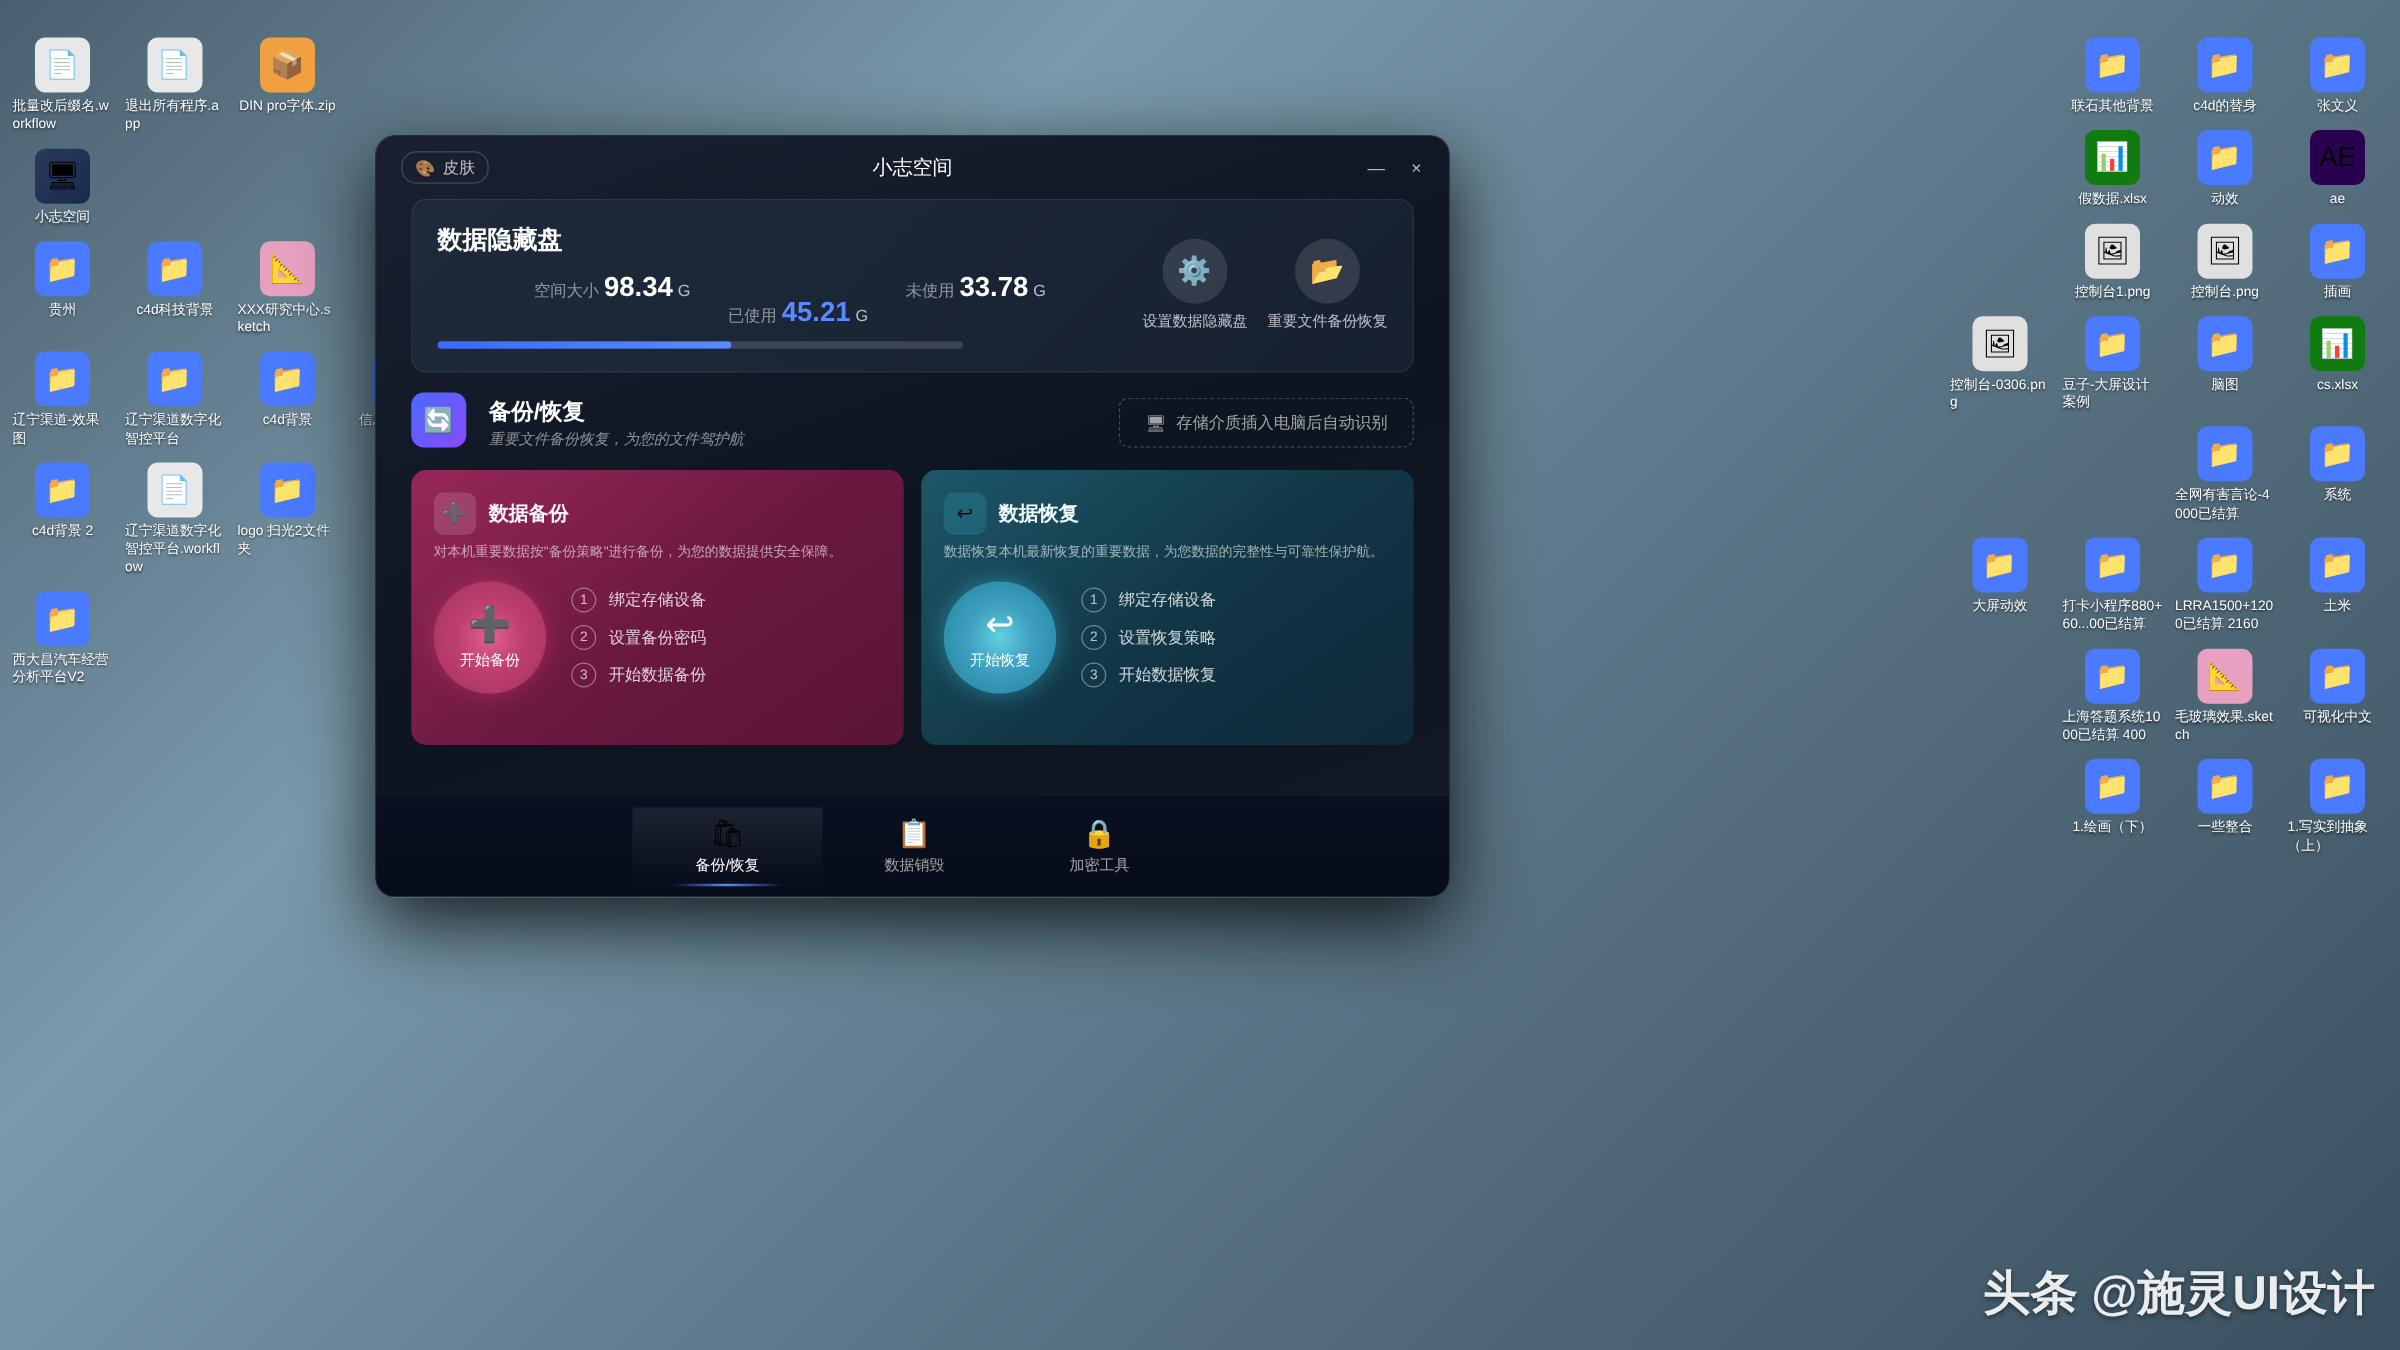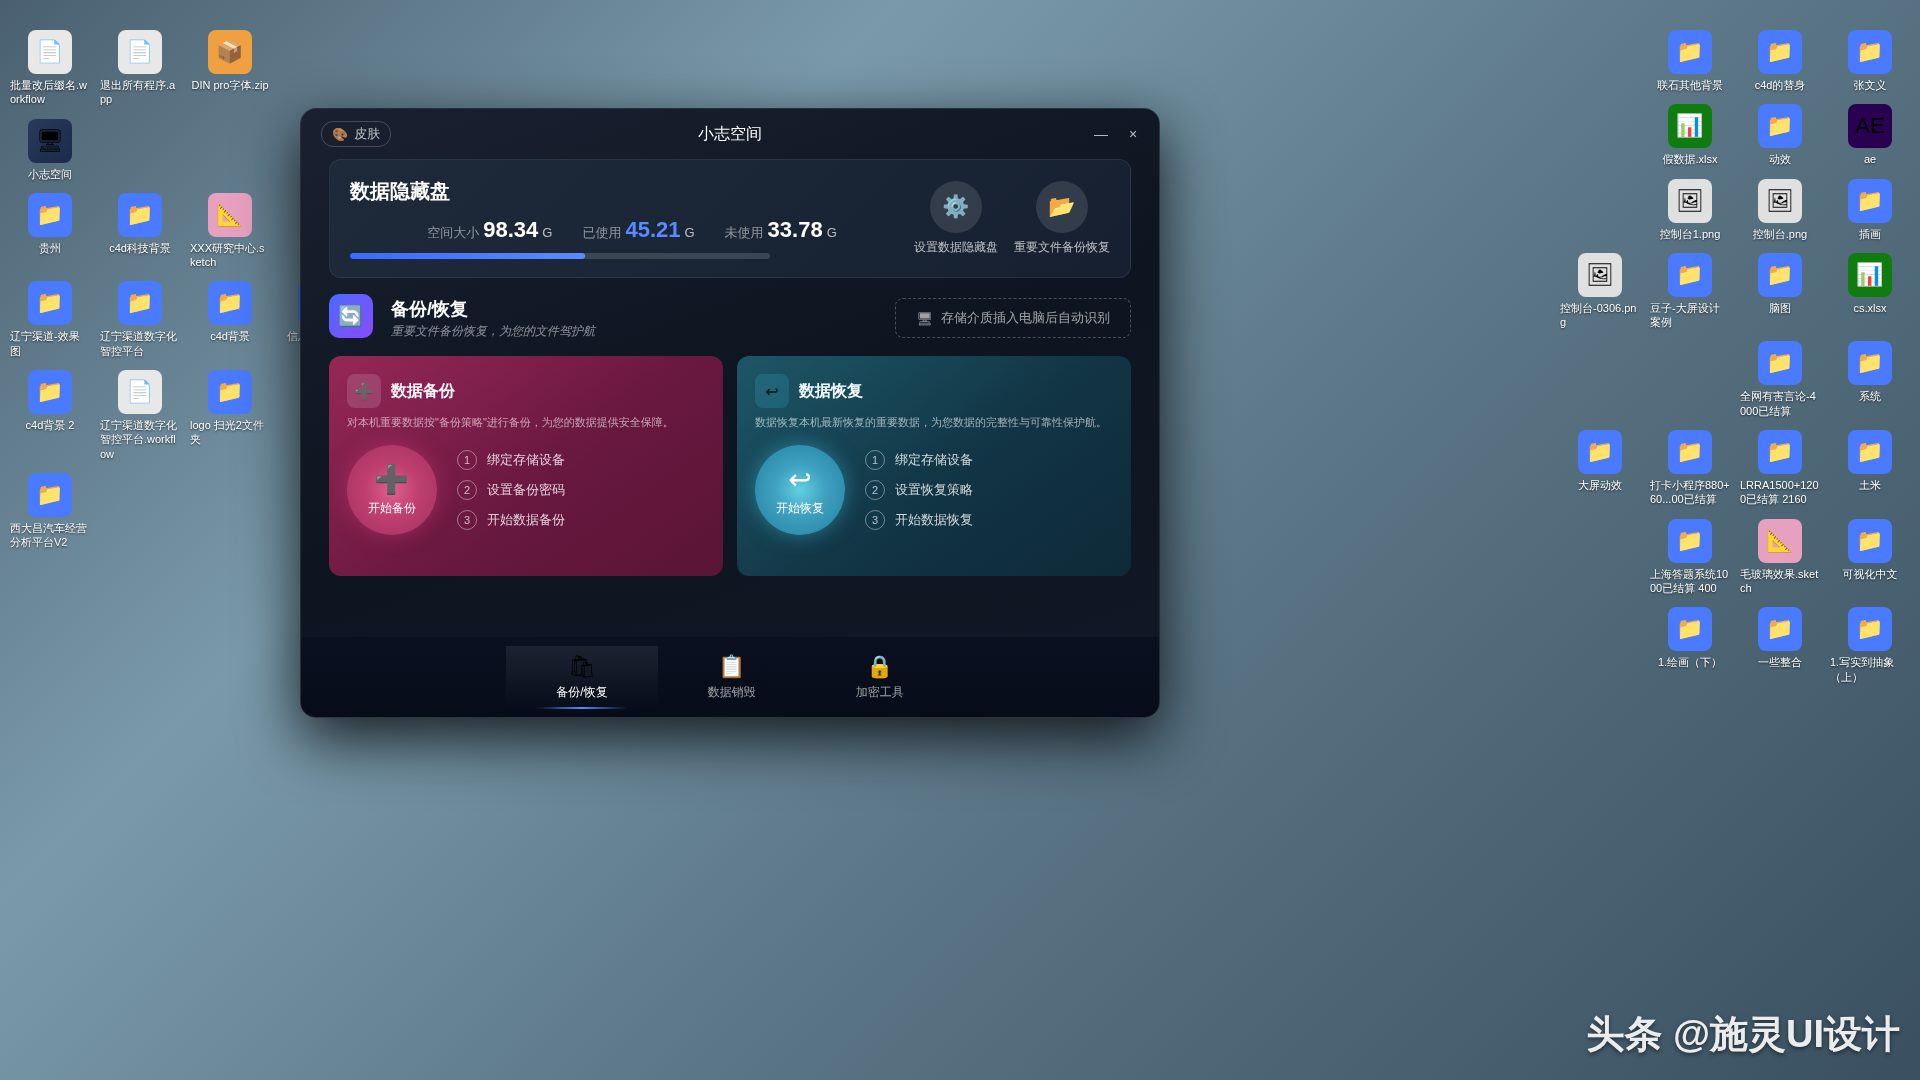--- a/index.html
+++ b/index.html
@@ -685,21 +685,21 @@
       <div class="disk-info">
         <div class="disk-title">数据隐藏盘</div>
         <div class="disk-stats">
           <div class="stat-item">
             <span class="stat-label">空间大小</span>
             <span class="stat-value">98.34</span>
             <span class="stat-unit">G</span>
           </div>
           <div class="stat-item">
             <span class="stat-label">已使用</span>
-            <span class="stat-value" style="color:#5a8aff;">45.21</span>
+            <span class="stat-value" style="color:#5a8aff;margin-top:20px;">45.21</span>
             <span class="stat-unit">G</span>
           </div>
           <div class="stat-item">
             <span class="stat-label">未使用</span>
             <span class="stat-value">33.78</span>
             <span class="stat-unit">G</span>
           </div>
         </div>
         <div class="disk-progress">
           <div class="disk-progress-fill"></div>

